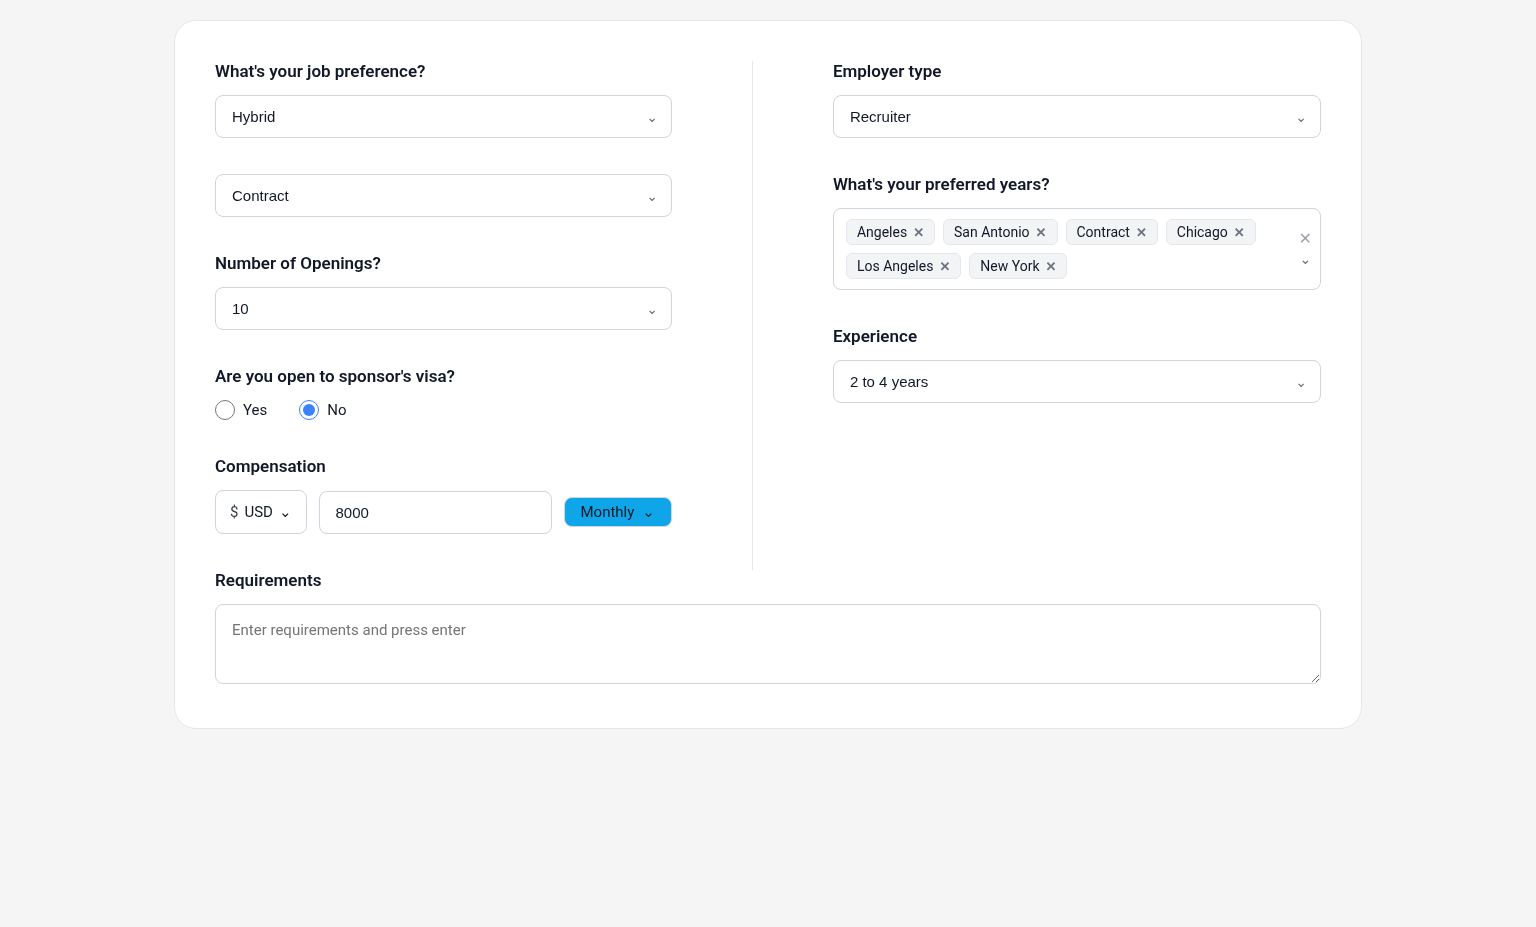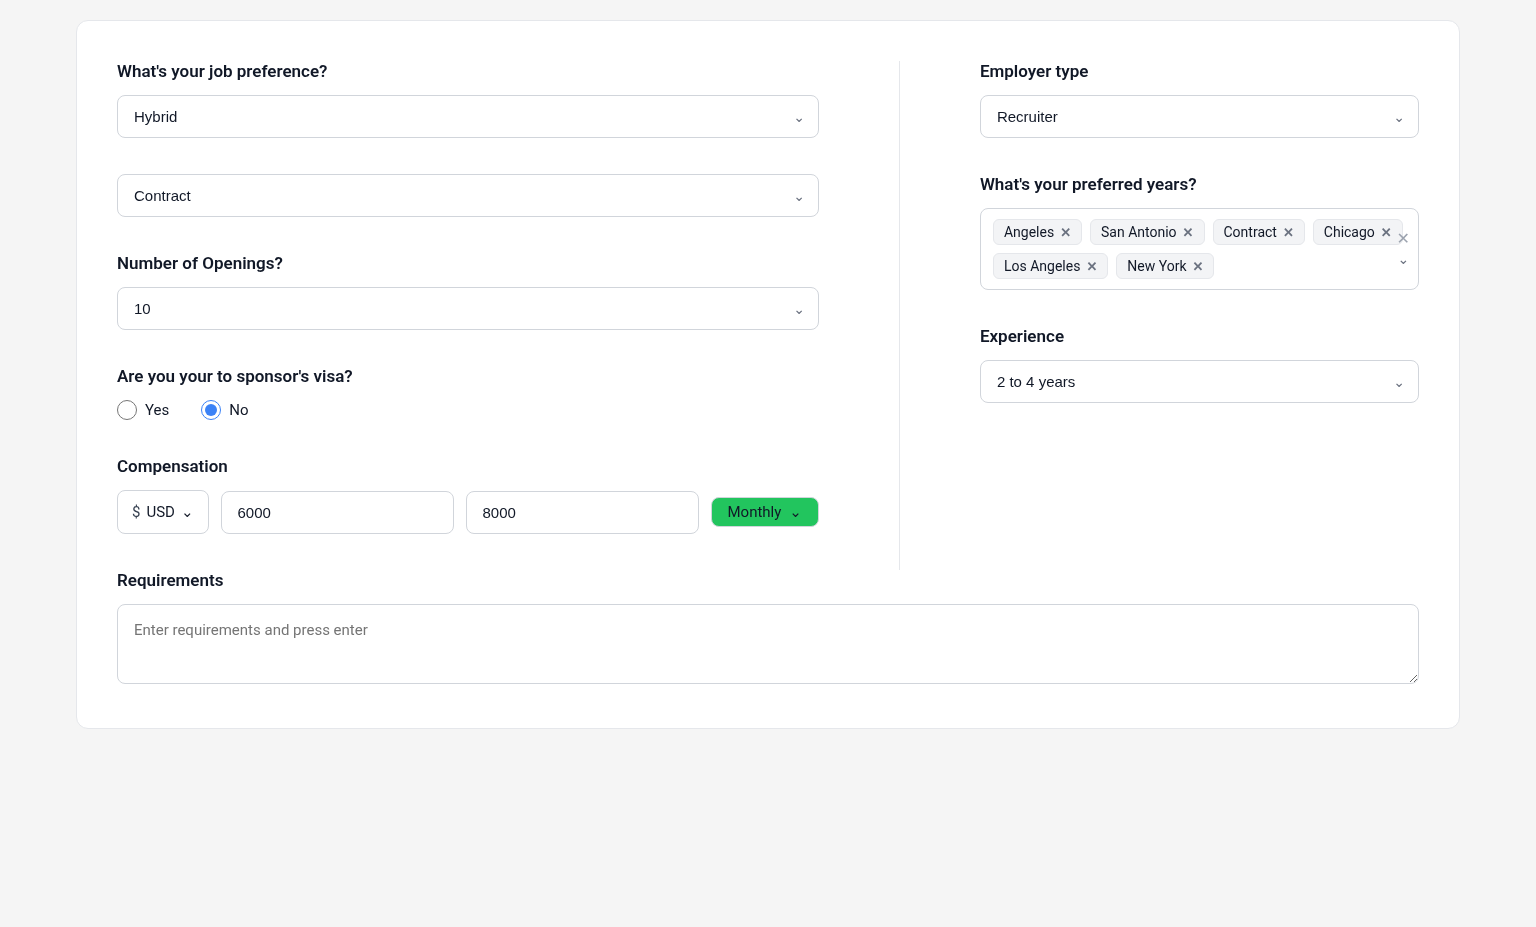--- a/index.html
+++ b/index.html
@@ -14,23 +14,23 @@
       min-height: 927px;
       display: flex;
       align-items: flex-start;
       justify-content: center;
       padding: 20px;
     }
 
     .card {
       background: #ffffff;
       border: 1px solid #e5e7eb;
-      border-radius: 12px;
+      border-radius: 22px;
       padding: 40px;
-      width: 1384px;
+      width: 1188px;
       max-width: 100%;
     }
 
     .form-grid {
       display: grid;
       grid-template-columns: 1fr 1fr;
       gap: 0 80px;
     }
 
     .form-section {
@@ -190,21 +190,21 @@
 
     .period-select {
       display: flex;
       align-items: center;
       gap: 8px;
       border: 1px solid #d1d5db;
       border-radius: 8px;
       padding: 5px 16px;
       font-size: 15px;
       color: #111827;
-      background: #22c55e;
+      background: #0ea5e9;
       cursor: pointer;
       white-space: nowrap;
     }
 
     
     .requirements-section {
       grid-column: 1 / -1;
       margin-bottom: 0;
     }
 
@@ -261,42 +261,41 @@
         <label class="form-label">Number of Openings?</label>
         <div class="select-wrapper">
           <select class="select-field">
             <option>10</option>
           </select>
           <span class="chevron-icon">⌄</span>
         </div>
       </div>
 
       <div class="form-section">
-        <label class="form-label">Are you your to sponsor's visa?</label>
+        <label class="form-label">Are you open to sponsor's visa?</label>
         <div class="radio-group">
           <label class="radio-label">
             <input class="radio-input" type="radio" name="sponsor_visa" value="Yes" style="">
             <span>Yes</span>
           </label>
           <label class="radio-label">
             <input class="radio-input" type="radio" name="sponsor_visa" value="No" checked="" style="">
             <span>No</span>
           </label>
         </div>
       </div>
 
       <div class="form-section">
         <label class="form-label">Compensation</label>
         <div class="compensation-row">
           <div class="currency-select">
             <span class="dollar-sign">$</span>
             <span>USD</span>
             <span>⌄</span>
           </div>
-          <input class="comp-input" type="text" value="6000" style="">
           <input class="comp-input" type="text" value="8000" style="">
           <div class="period-select">
             <span>Monthly</span>
             <span>⌄</span>
           </div>
         </div>
       </div>
 
     </div>
 

